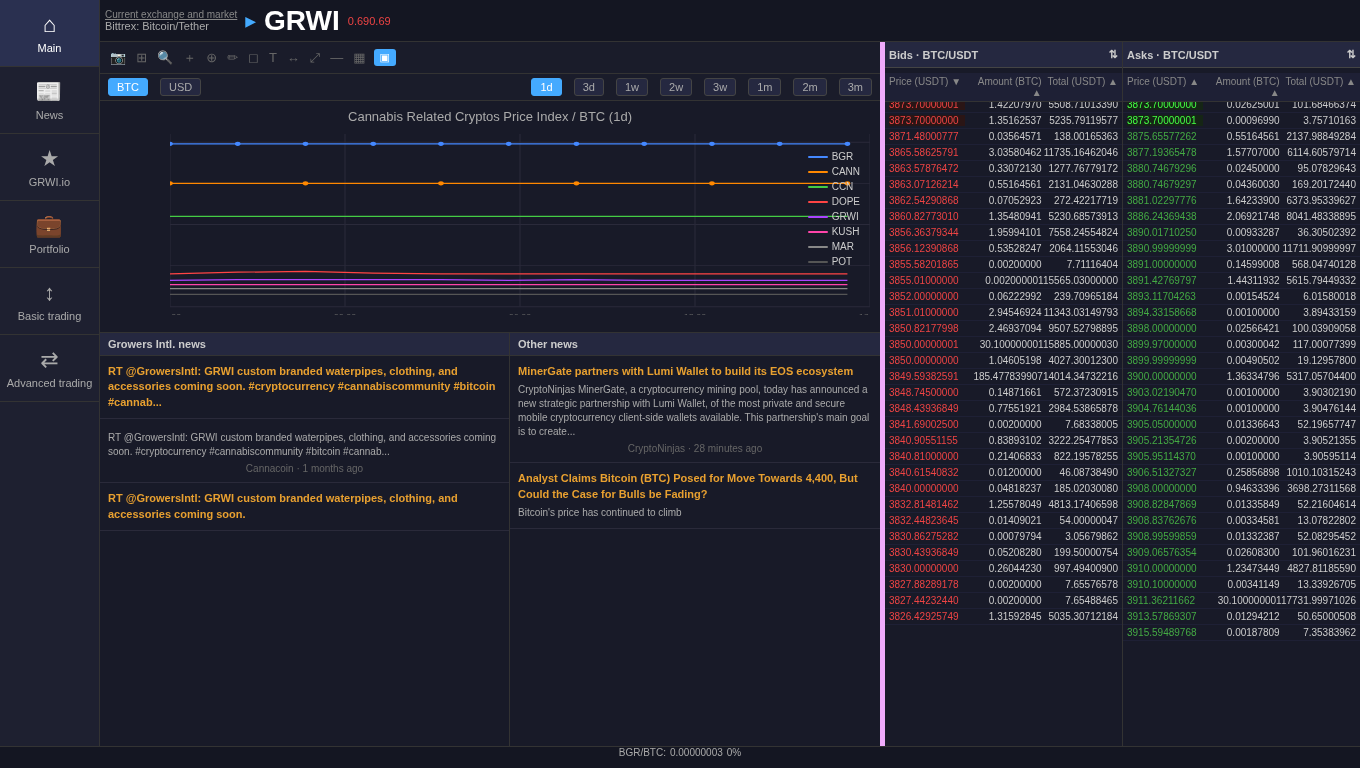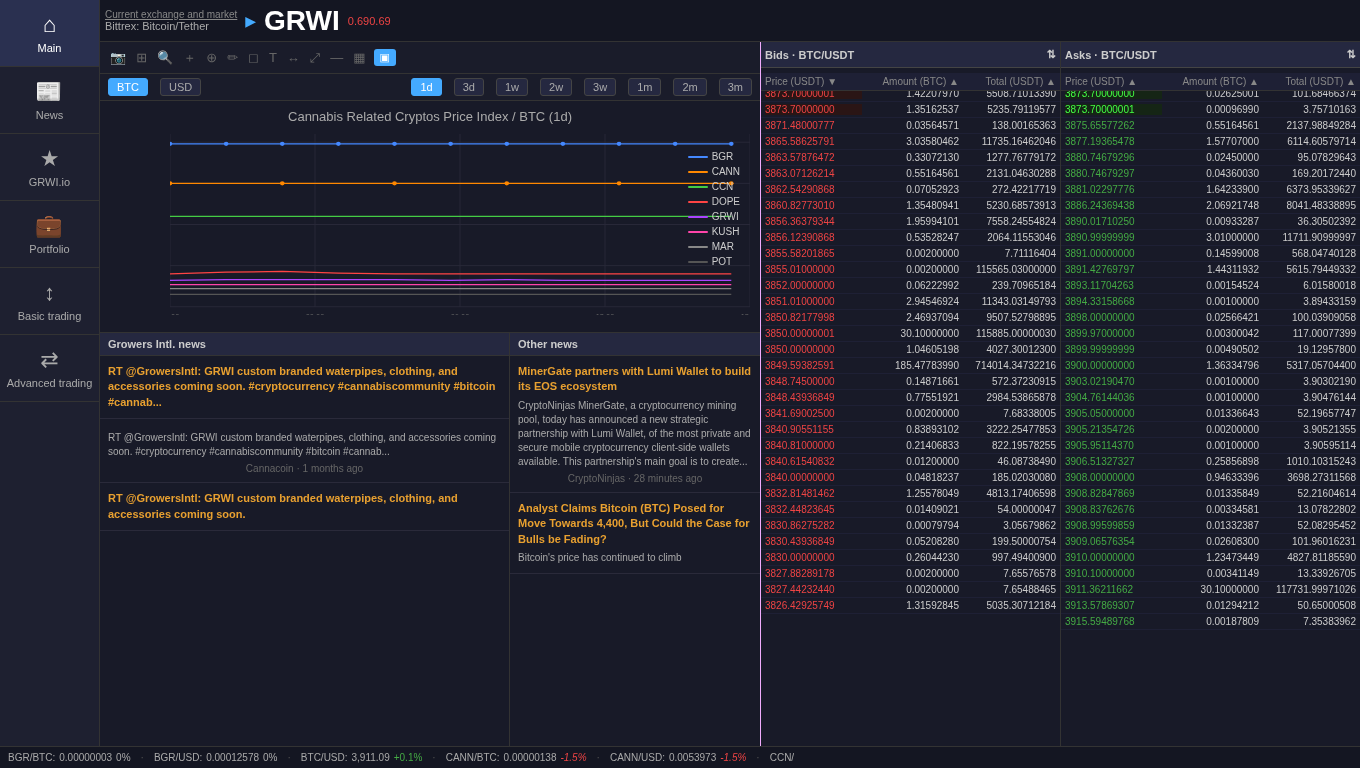--- a/index.html
+++ b/index.html
@@ -132,25 +132,25 @@
       position: sticky;
       top: 0;
     }
     .news-item { padding: 8px; border-bottom: 1px solid #2a2a3a; }
     .news-item .title { color: #e8a030; font-size: 11px; font-weight: bold; line-height: 1.4; }
     .news-item .body { color: #aaa; font-size: 10px; line-height: 1.4; margin-top: 4px; }
     .news-item .meta { color: #666; font-size: 10px; margin-top: 4px; text-align: center; }
 
     
     #orderbook-panel {
-      width: 600px;
+      width: 480px;
       display: flex;
       flex-direction: column;
       background: #181a28;
-      border-left: 1px solid #f0abfc;
+      border-left: 5px solid #f0abfc;
     }
     #orderbook-inner {
       display: flex;
       flex: 1;
       overflow: hidden;
     }
     #bids-panel, #asks-panel {
       flex: 1;
       overflow-y: auto;
       font-size: 10px;
@@ -207,20 +207,21 @@
       border-top: 1px solid #333;
       display: flex;
       align-items: center;
       padding: 0 8px;
       gap: 10px;
       font-size: 10px;
       color: #aaa;
       overflow: hidden;
       white-space: nowrap;
       z-index: 10;
+      flex-direction: column;
     }
     .ticker-item { display: flex; gap: 4px; align-items: center; }
     .ticker-sep { color: #555; }
     .green { color: #4a4; }
     .red { color: #e44; font-style: italic; }
 
     
     #chart-svg-container {
       width: 100%;
       height: calc(100% - 30px);

